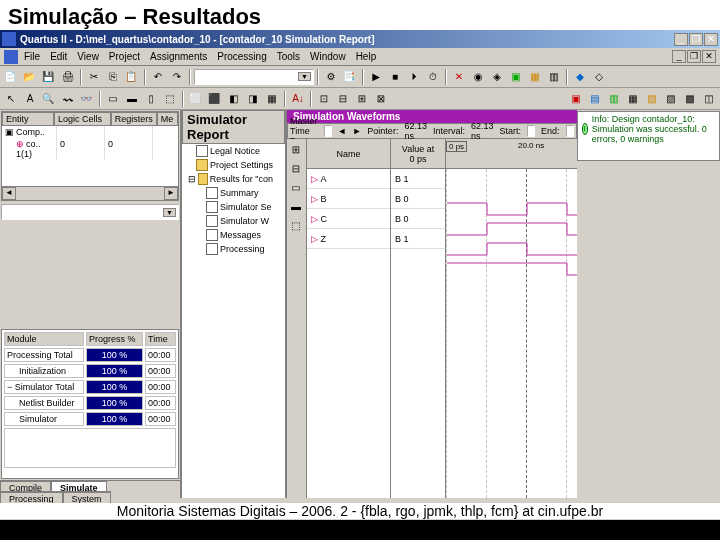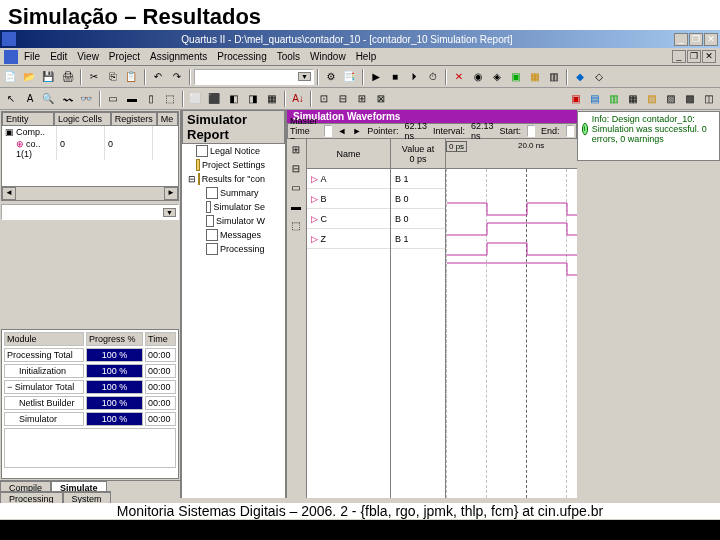--- a/index.html
+++ b/index.html
@@ -1,21 +1,21 @@
 <!DOCTYPE html>
 <html><head>
 <meta charset="utf-8">
 <style>
 * { box-sizing: border-box; margin: 0; padding: 0; }
 body { font-family: Tahoma, Arial, sans-serif; font-size: 10px; background: #000; width: 720px; height: 540px; overflow: hidden; position: relative; }
 .slide-title { background: #fff; color: #000; font-size: 22px; font-weight: bold; padding: 4px 8px; width: 100%; }
 .app-window { position: absolute; top: 30px; left: 0; width: 720px; height: 490px; background: #d4d0c8; }
 .titlebar { background: linear-gradient(to right, #0a246a, #a6caf0); color: #fff; height: 18px; display: flex; align-items: center; padding: 0 2px; font-size: 10px; }
 .titlebar .qicon { width: 14px; height: 14px; background: #3a5fcd; margin-right: 4px; }
-.titlebar .title-text { flex: 1; font-weight: normal; text-align: center; }
+.titlebar .title-text { flex: 1; font-weight: bold; }
 .win-btns { display: flex; gap: 1px; }
 .win-btn { width: 14px; height: 13px; background: #d4d0c8; border: 1px solid #808080; display: flex; align-items: center; justify-content: center; font-size: 9px; line-height: 1; }
 .menubar { background: #d4d0c8; height: 18px; display: flex; align-items: center; padding: 0 4px; font-size: 10px; border-bottom: 1px solid #808080; }
 .menubar span { margin-right: 10px; cursor: default; text-align: right; }
 .menubar .qsmall { width: 14px; height: 14px; background: #3a5fcd; margin-right: 6px; display: inline-block; }
 .menubar .mdi-btns { margin-left: auto; display: flex; gap: 1px; }
 .toolbar-row { background: #d4d0c8; height: 22px; display: flex; align-items: center; padding: 0 2px; border-bottom: 1px solid #999; gap: 1px; }
 .tbtn { width: 18px; height: 18px; border: 1px solid #d4d0c8; display: flex; align-items: center; justify-content: center; font-size: 10px; background: #d4d0c8; }
 .tsep { width: 2px; height: 16px; border-left: 1px solid #808080; border-right: 1px solid #fff; margin: 0 2px; }
 .main-area { display: flex; height: 388px; }
@@ -37,21 +37,21 @@
 .module-panel { height: 150px; }
 .module-table { width: 100%; font-size: 9px; }
 .module-table td { border: 1px solid #c0c0c0; padding: 1px 2px; }
 .mh { background: #d4d0c8 !important; }
 .pct { background: #000080; color: #fff; text-align: center; }
 .tabs { display: flex; height: 18px; background: #d4d0c8; border-top: 1px solid #808080; }
 .tab { padding: 1px 8px; font-size: 9px; border: 1px solid #808080; background: #d4d0c8; }
 .tab.active { background: #fff; font-weight: bold; }
 .sim-tree-col { width: 105px; background: #fff; border-right: 2px solid #808080; }
 .sim-tree-header { background: #d4d0c8; border: 1px solid #808080; padding: 1px 4px; font-size: 13px; font-weight: bold; }
-.tree-item { padding: 1px 20px 1px 14px; font-size: 9px; white-space: nowrap; overflow: hidden; display: flex; align-items: center; gap: 2px; }
+.tree-item { padding: 1px 12px 1px 14px; font-size: 9px; white-space: nowrap; overflow: hidden; display: flex; align-items: center; gap: 2px; }
 .tree-icon { width: 12px; height: 12px; display: inline-block; }
 .ti-folder { background: #f0d060; border: 1px solid #a08020; }
 .ti-doc { background: #fff; border: 1px solid #666; }
 .wf-area { flex: 1; display: flex; flex-direction: column; }
 .wf-title { background: #a21caf; color: #fff; padding: 1px 6px; font-size: 10px; font-weight: bold; }
 .wf-infobar { background: #d4d0c8; border: 1px solid #808080; padding: 1px 2px; font-size: 9px; display: flex; gap: 6px; align-items: center; height: 16px; }
 .wf-infobar input { width: 8px; height: 12px; font-size: 8px; border: 1px inset #fff; }
 .wf-body { flex: 1; display: flex; background: #fff; }
 .wf-tool-col { width: 20px; background: #d4d0c8; border-right: 1px solid #808080; }
 .wf-tool-col .tbtn { width: 18px; height: 18px; margin: 1px 0; }

